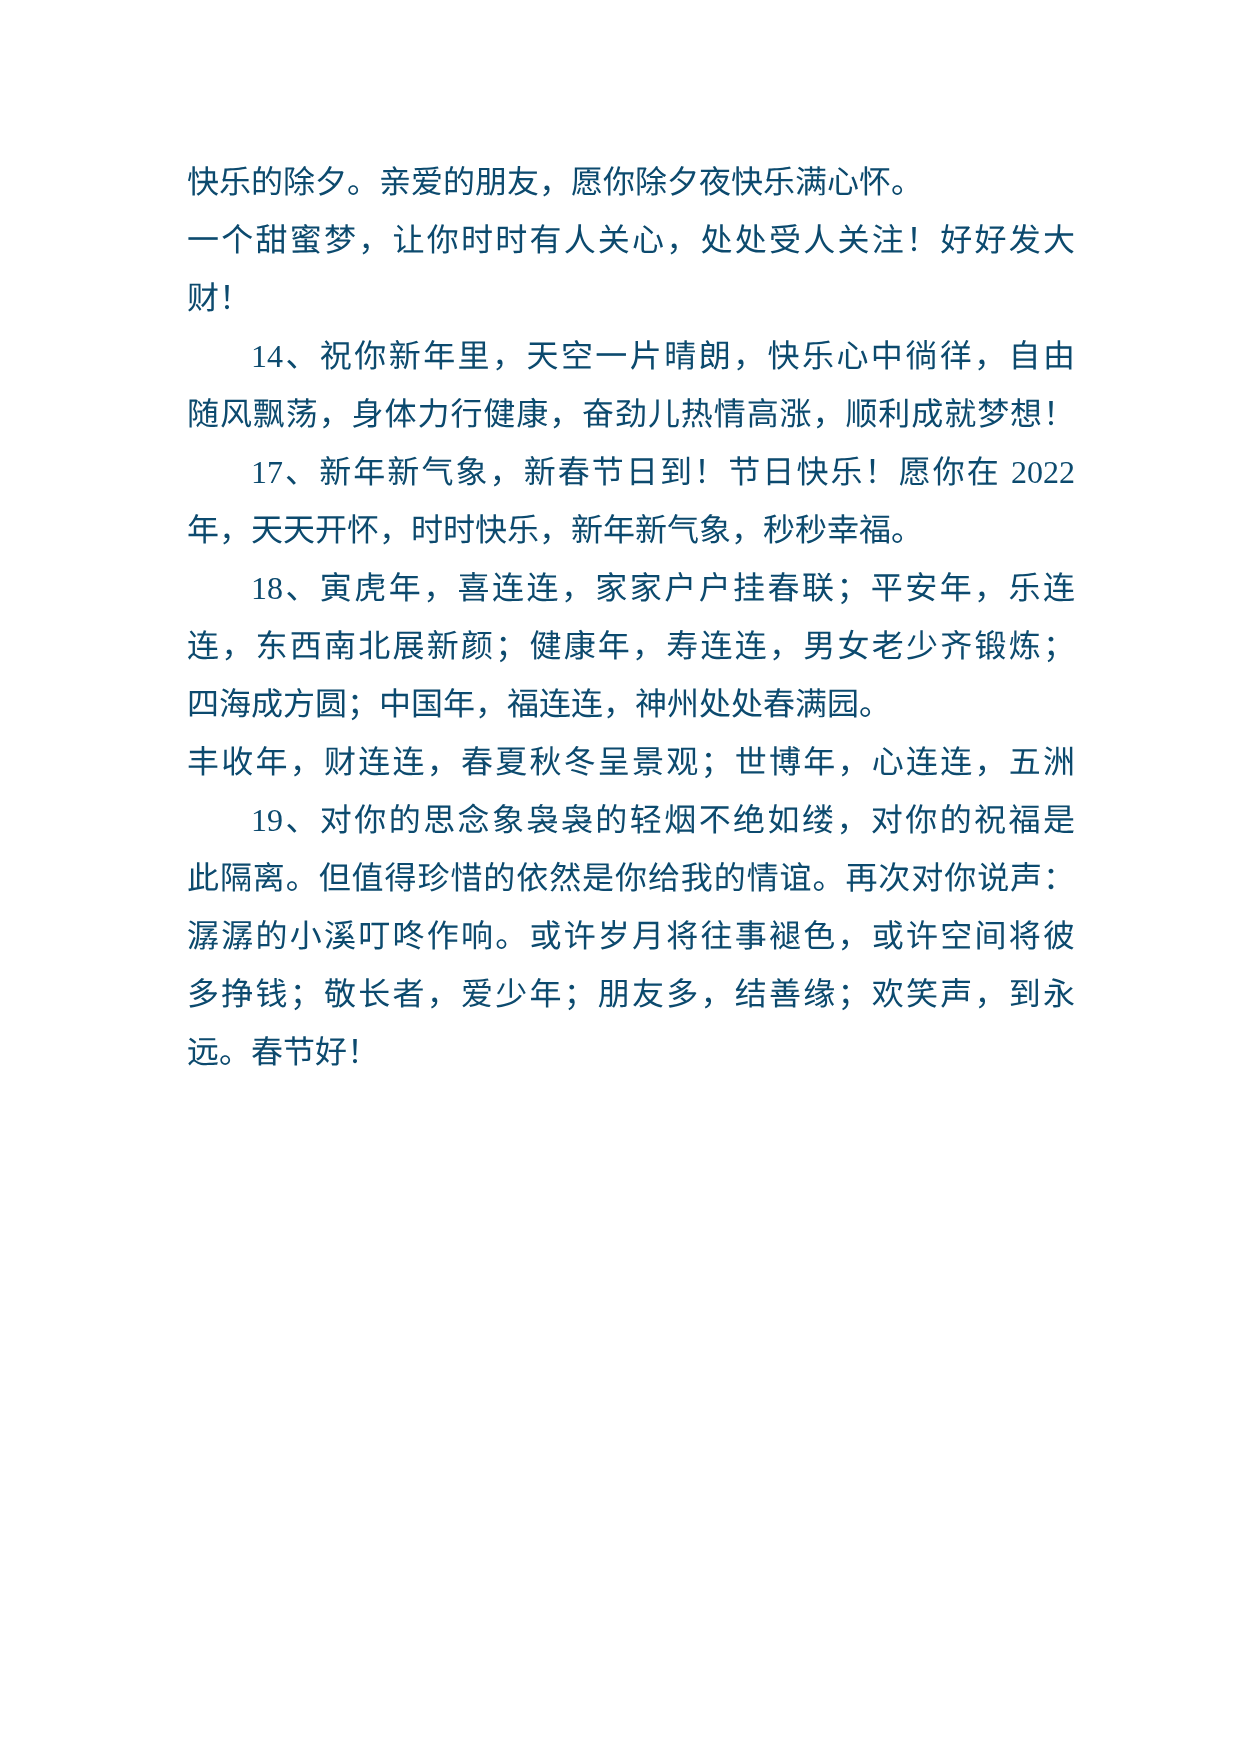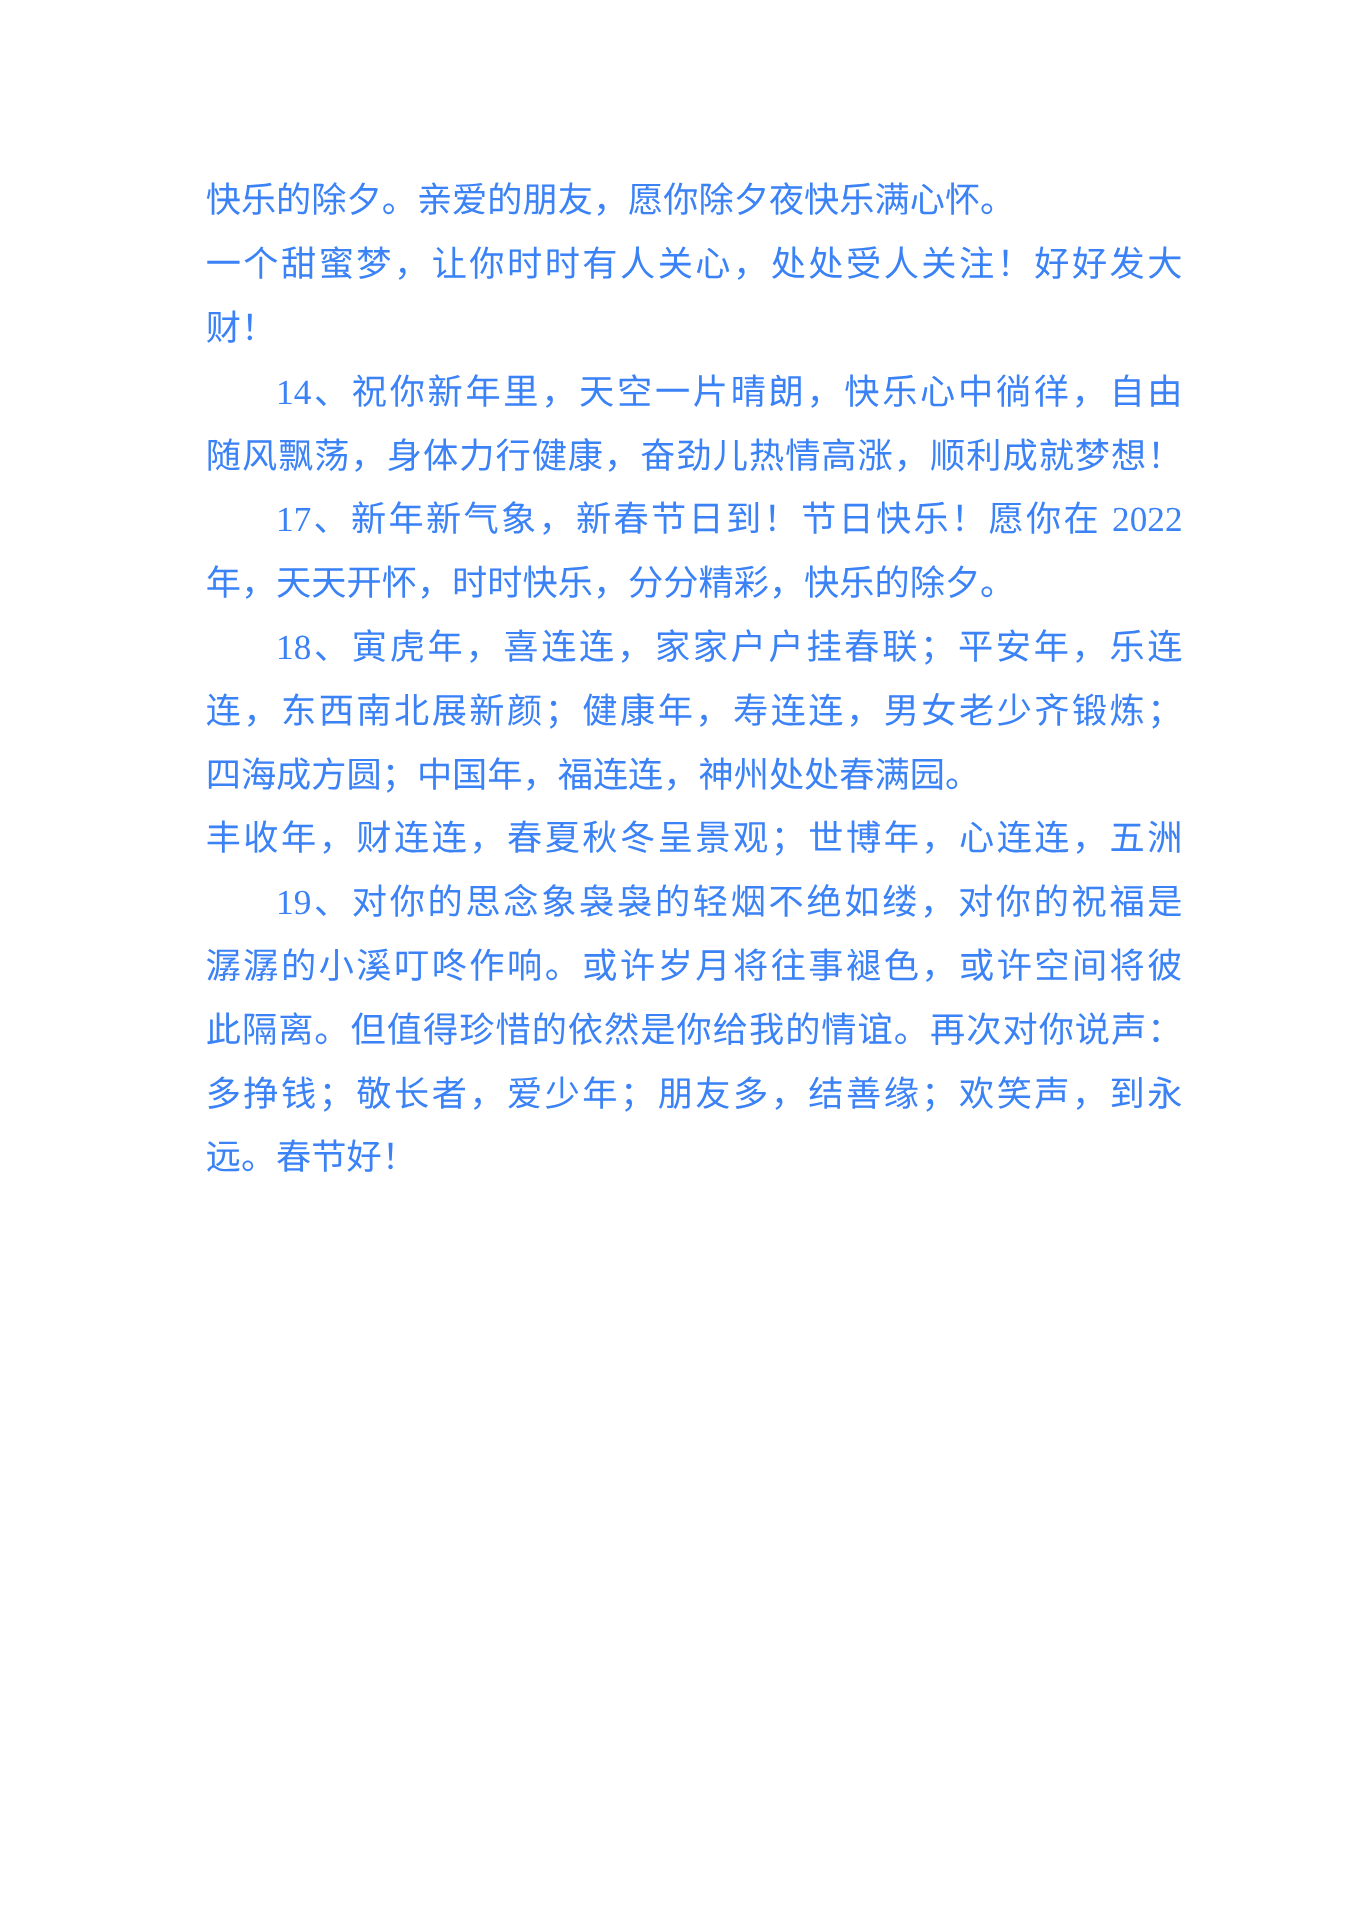--- a/index.html
+++ b/index.html
@@ -46,43 +46,43 @@
     text-align-last: justify;
   }
   .line.indent {
     text-indent: 64px;
   }
 </style>
 </head>
 <body style="background: rgb(255, 255, 255);">
 
 <div class="page">
-  <div class="text-block" style="color: #3b82f6;">
+  <div class="text-block" style="color: #0c4a6e;">
       <div class="paragraph">
         <div class="line">快乐的除夕。亲爱的朋友，愿你除夕夜快乐满心怀。</div>
       </div>
       <div class="paragraph">
         <div class="line full">一个甜蜜梦，让你时时有人关心，处处受人关注！好好发大</div>
         <div class="line">财！</div>
       </div>
       <div class="paragraph">
         <div class="line full indent">14、祝你新年里，天空一片晴朗，快乐心中徜徉，自由</div>
         <div class="line full">随风飘荡，身体力行健康，奋劲儿热情高涨，顺利成就梦想！</div>
       </div>
       <div class="paragraph">
         <div class="line full indent">17、新年新气象，新春节日到！节日快乐！愿你在 2022</div>
-        <div class="line">年，天天开怀，时时快乐，分分精彩，快乐的除夕。</div>
+        <div class="line">年，天天开怀，时时快乐，新年新气象，秒秒幸福。</div>
       </div>
       <div class="paragraph">
         <div class="line full indent">18、寅虎年，喜连连，家家户户挂春联；平安年，乐连</div>
         <div class="line full">连，东西南北展新颜；健康年，寿连连，男女老少齐锻炼；</div>
         <div class="line">四海成方圆；中国年，福连连，神州处处春满园。</div>
         <div class="line full">丰收年，财连连，春夏秋冬呈景观；世博年，心连连，五洲</div>
       </div>
       <div class="paragraph">
         <div class="line full indent">19、对你的思念象袅袅的轻烟不绝如缕，对你的祝福是</div>
+        <div class="line full">此隔离。但值得珍惜的依然是你给我的情谊。再次对你说声：</div>
         <div class="line full">潺潺的小溪叮咚作响。或许岁月将往事褪色，或许空间将彼</div>
-        <div class="line full">此隔离。但值得珍惜的依然是你给我的情谊。再次对你说声：</div>
         <div class="line full">多挣钱；敬长者，爱少年；朋友多，结善缘；欢笑声，到永</div>
         <div class="line">远。春节好！</div>
       </div>
     </div>
 </div>
 
 </body></html>

